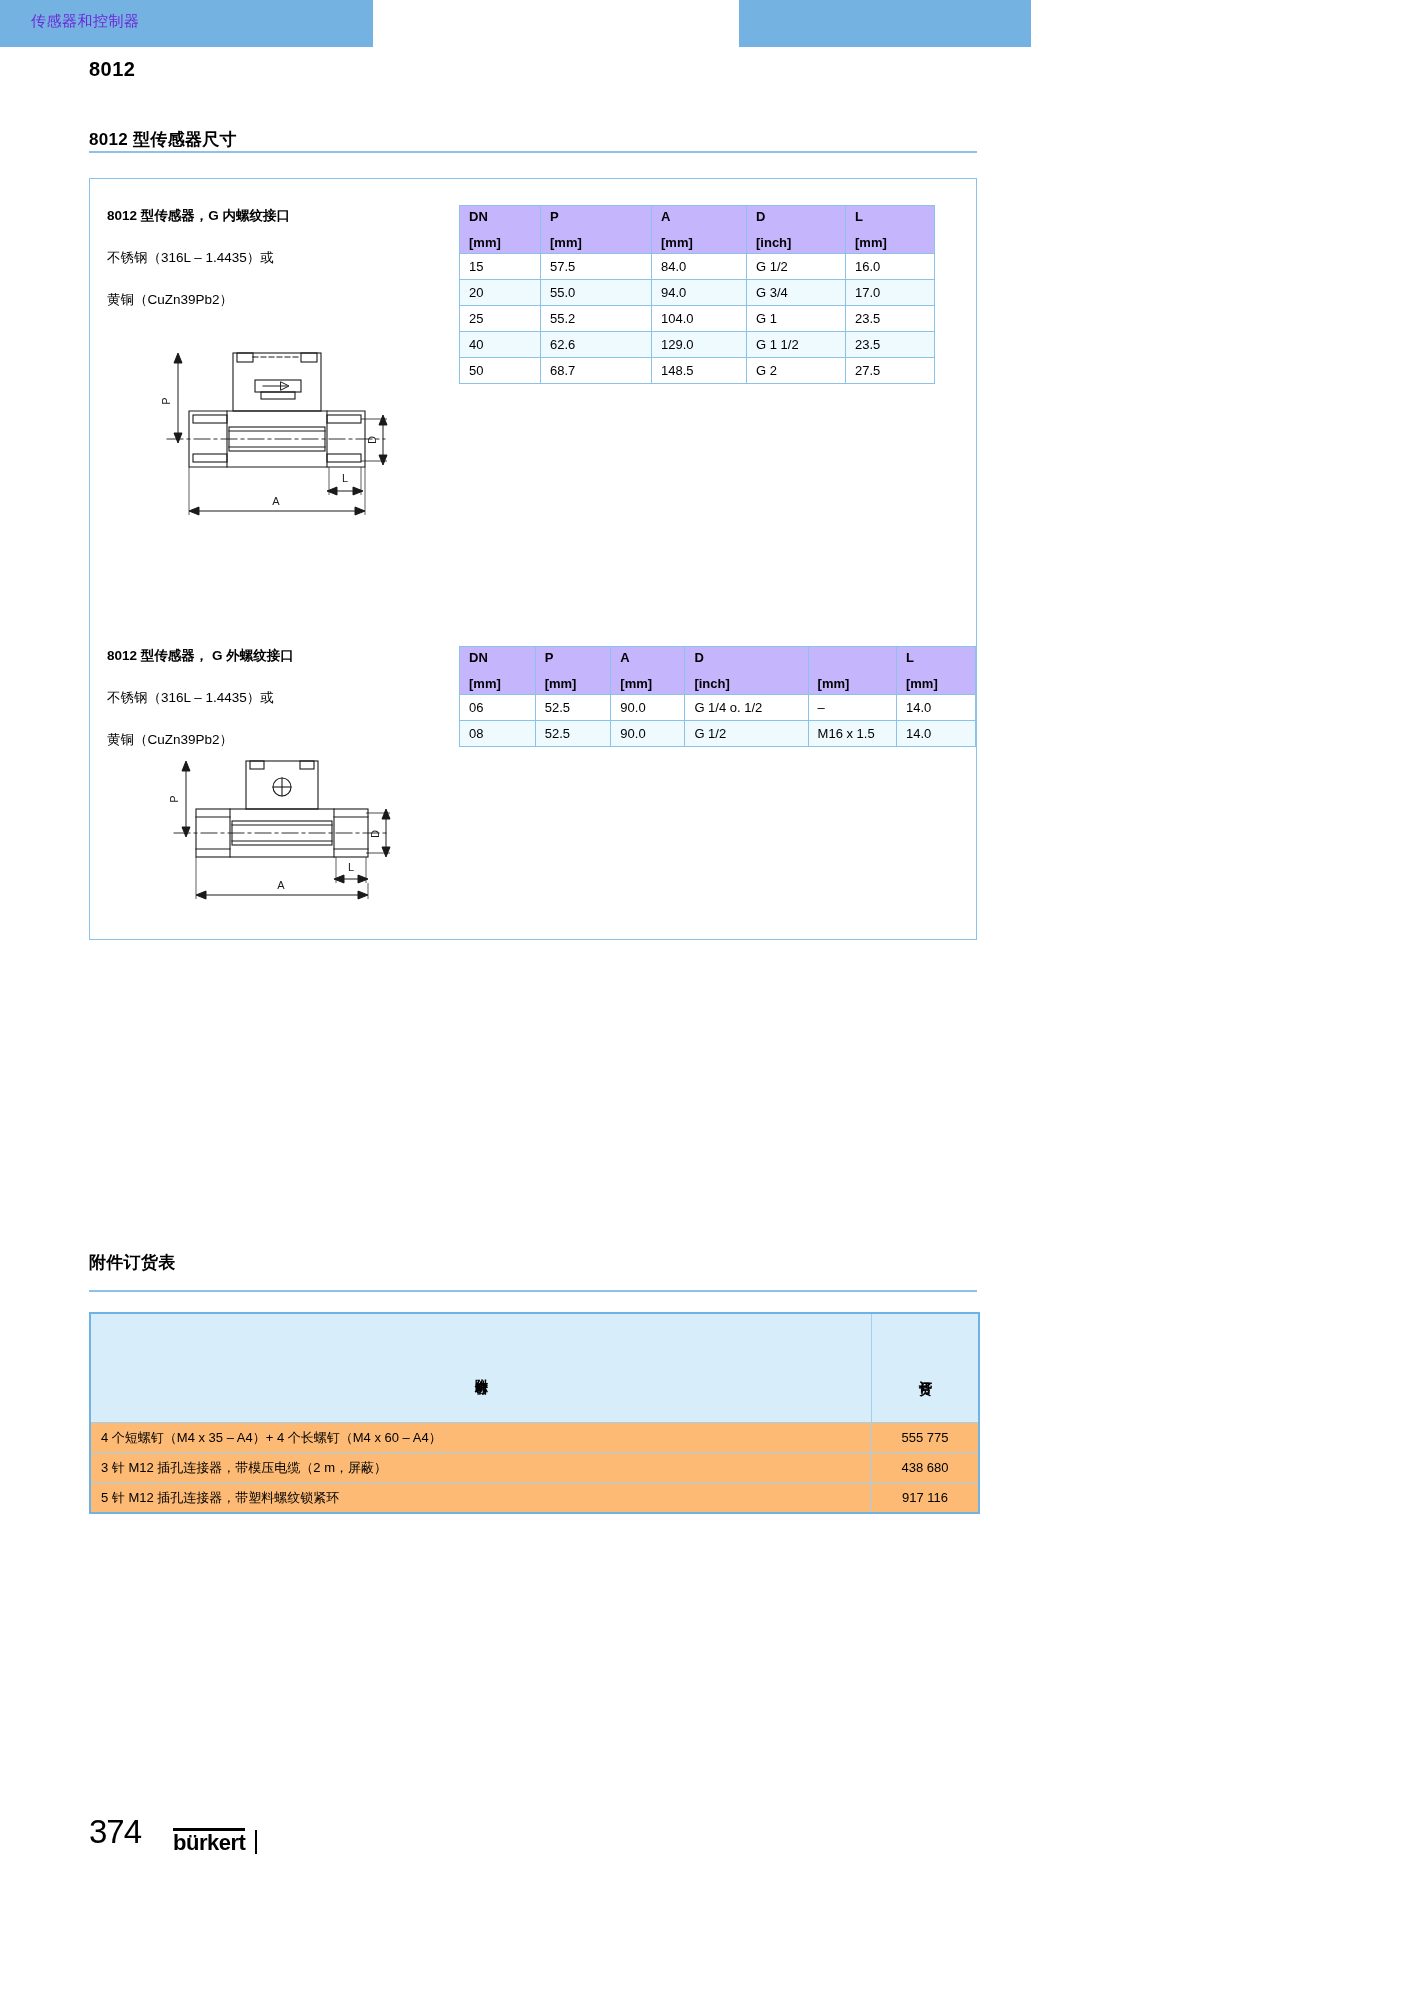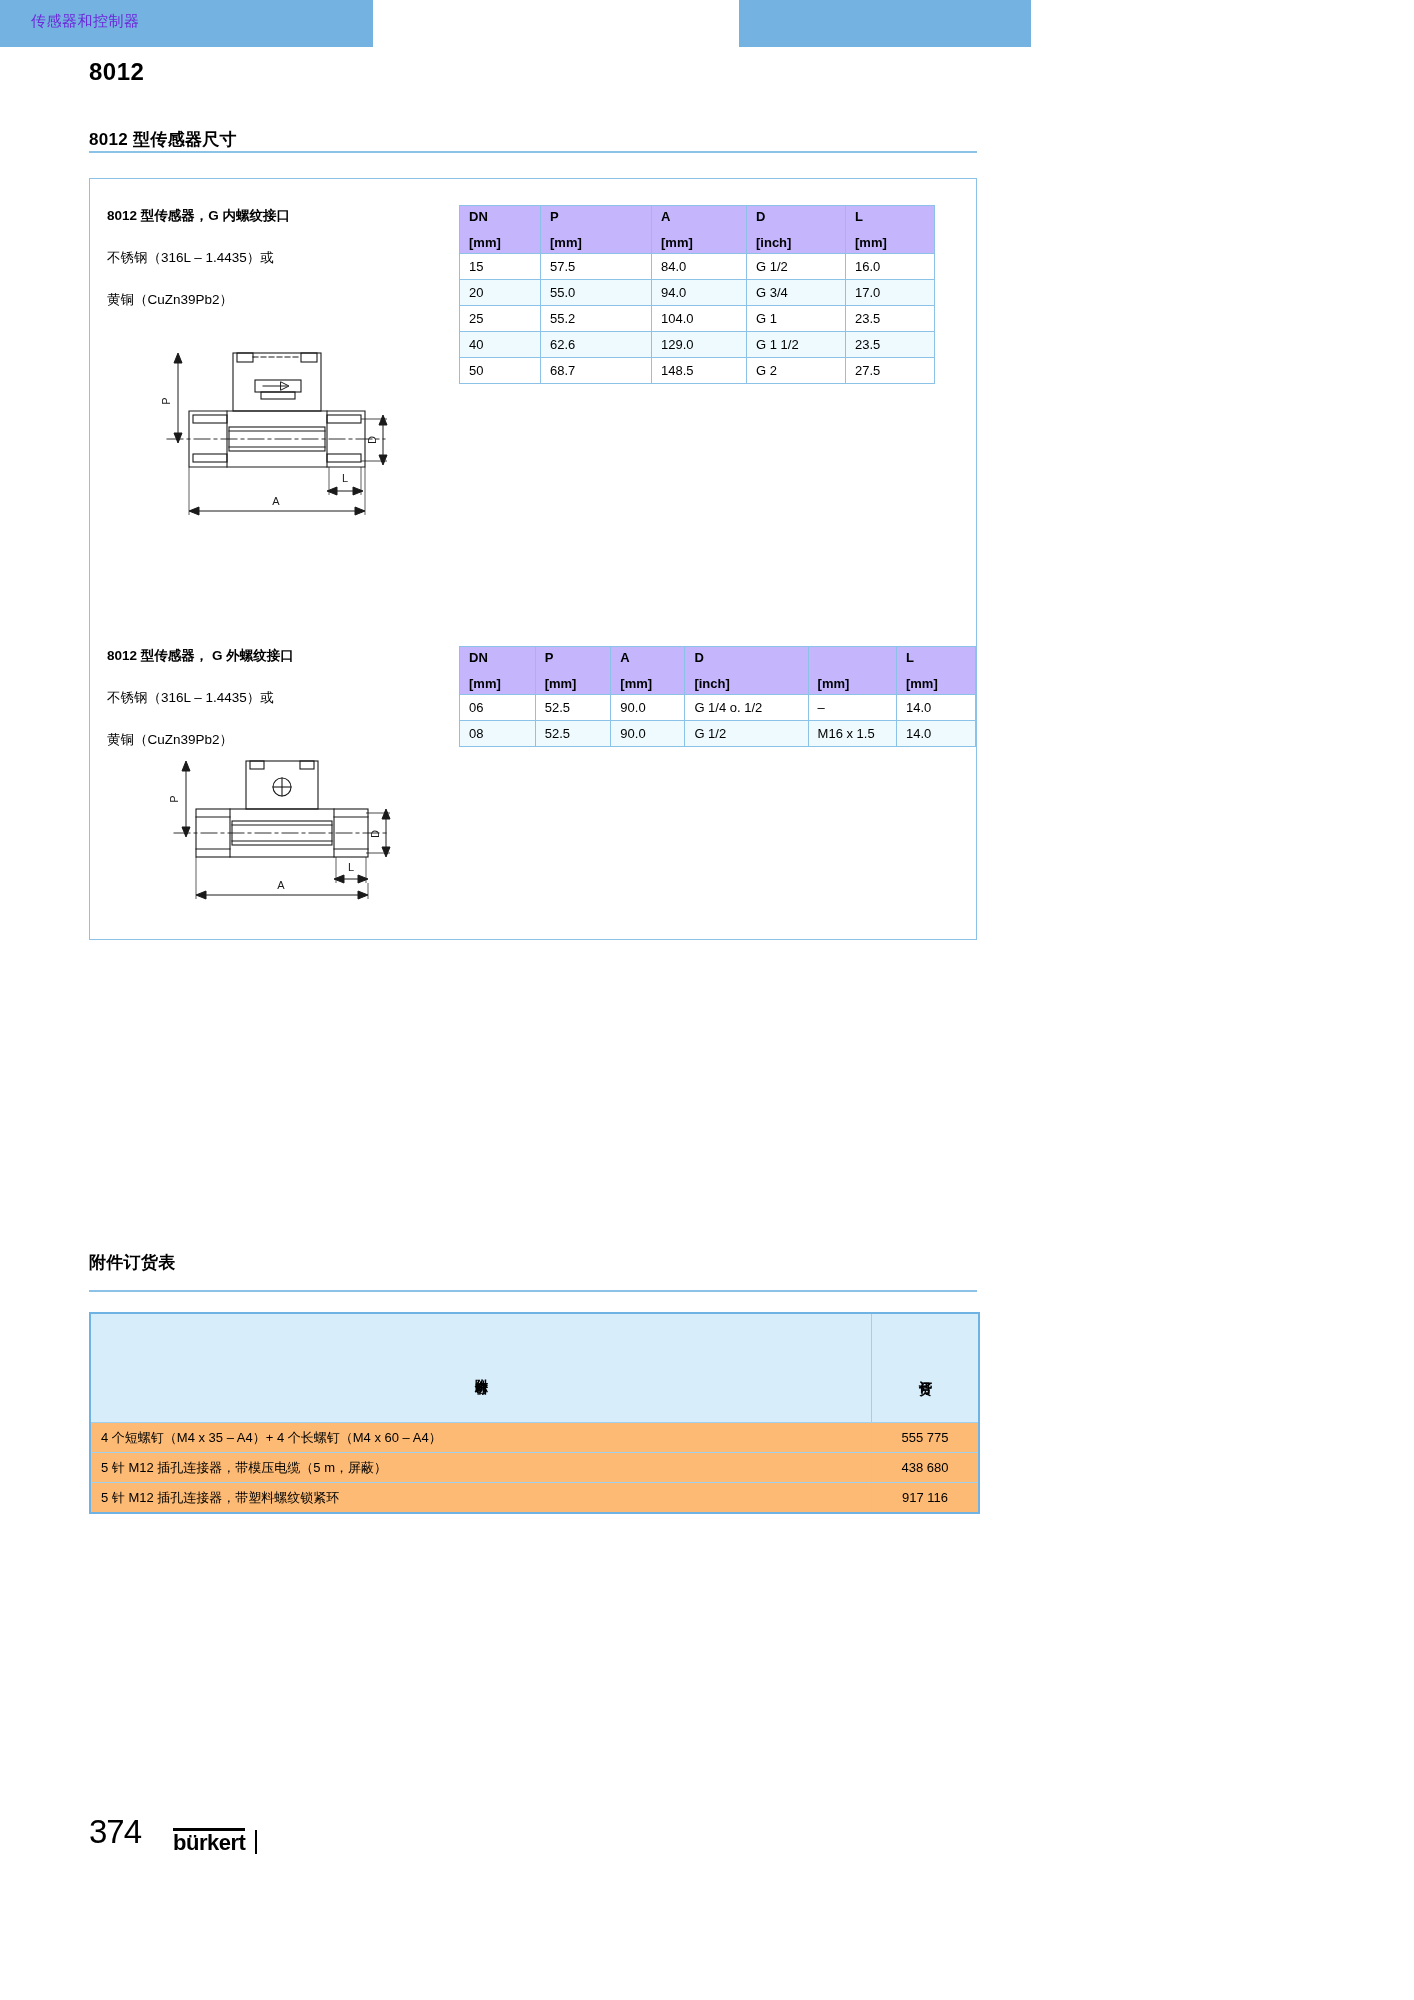--- a/index.html
+++ b/index.html
@@ -40,21 +40,21 @@
     font-weight: 400;
     color: #6d28d9;
     letter-spacing: .5px;
   }
 
   
   .page-code {
     position: absolute;
     left: 89px;
     top: 58px;
-    font-size: 24px;
+    font-size: 20px;
     font-weight: bold;
     letter-spacing: .5px;
   }
 
   
   .section-heading {
     position: absolute;
     font-size: 17px;
     font-weight: bold;
     letter-spacing: .3px;
@@ -500,21 +500,21 @@
         <span class="vert">订货号</span>
       </th>
     </tr>
   </thead>
   <tbody>
     <tr>
       <td class="col-name">4 个短螺钉（M4 x 35 – A4）+ 4 个长螺钉（M4 x 60 – A4）</td>
       <td class="col-order">555 775</td>
     </tr>
     <tr>
-      <td class="col-name">5 针 M12 插孔连接器，带模压电缆（5 m，屏蔽）</td>
+      <td class="col-name">3 针 M12 插孔连接器，带模压电缆（2 m，屏蔽）</td>
       <td class="col-order">438 680</td>
     </tr>
     <tr>
       <td class="col-name">5 针 M12 插孔连接器，带塑料螺纹锁紧环</td>
       <td class="col-order">917 116</td>
     </tr>
   </tbody>
 </table>
 
 <div class="page-number">374</div>

